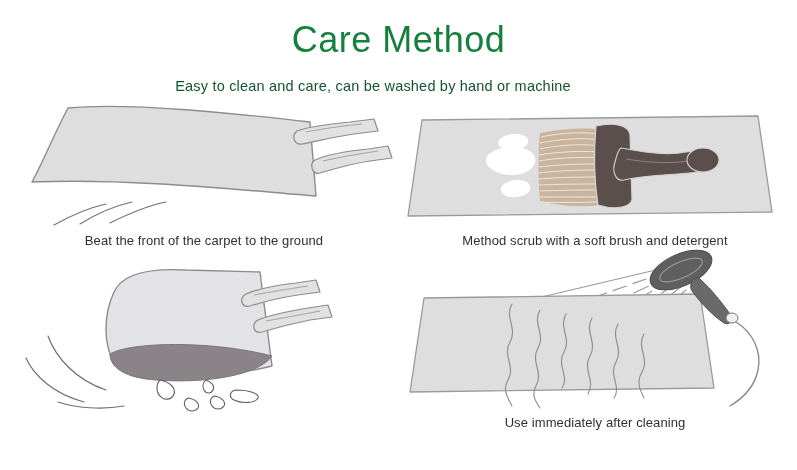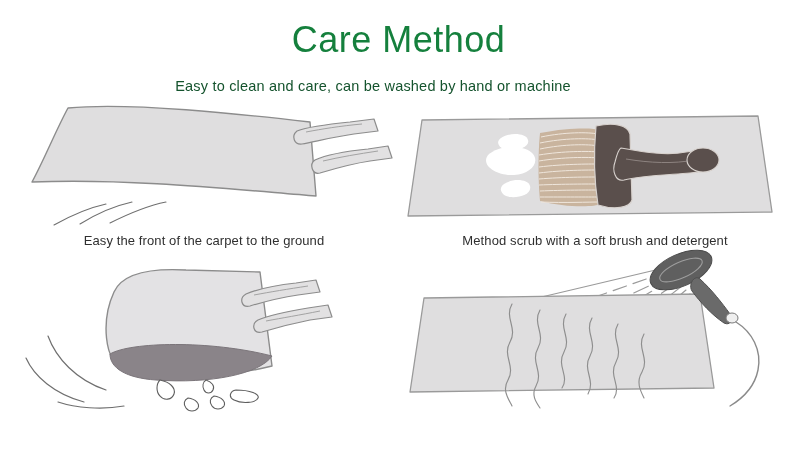--- a/index.html
+++ b/index.html
@@ -58,21 +58,21 @@
 
       <path d="M305 60 C 318 54 338 51 358 49 L 378 46 L 382 58 L 360 61 C 340 64 320 70 310 73 C 302 75 299 64 305 60 Z" fill="#e2e1e2" stroke="#8c8c8c" stroke-width="1.2" stroke-linejoin="round"></path>
       <path d="M313 61 C 330 57 348 54 368 51" fill="none" stroke="#9b9b9b" stroke-width="0.9"></path>
 
       <g fill="none" stroke="#6f6f6f" stroke-width="1.1" stroke-linecap="round">
         <path d="M44 125 C 60 116 78 108 96 104"></path>
         <path d="M70 124 C 86 114 104 106 122 102"></path>
         <path d="M100 123 C 118 114 136 106 156 102"></path>
       </g>
     </svg>
-    <div class="caption">Easy the front of the carpet to the ground</div>
+    <div class="caption">Beat the front of the carpet to the ground</div>
   </div>
 
   <div class="cell" id="q2">
     <svg class="art" width="390" height="130" viewBox="0 0 390 130">
 
       <path d="M22 20 L 358 16 L 372 112 L 8 116 Z" fill="#dfdedf" stroke="#9a9a9a" stroke-width="1.3" stroke-linejoin="round"></path>
 
       <g fill="#ffffff">
         <path d="M101 38 C 110 32 126 33 128 40 C 130 47 118 51 108 50 C 99 49 95 42 101 38 Z"></path>
         <path d="M88 55 C 100 44 126 45 133 54 C 140 63 130 74 114 75 C 98 76 80 66 88 55 Z"></path>
@@ -166,15 +166,16 @@
       <g>
         <ellipse cx="281" cy="22" rx="33" ry="16" transform="rotate(-24 281 22)" fill="#5f5f5f" stroke="#4a4a4a" stroke-width="1"></ellipse>
         <ellipse cx="281" cy="22" rx="23" ry="8" transform="rotate(-24 281 22)" fill="none" stroke="#9d9d9d" stroke-width="1.1"></ellipse>
       </g>
 
       <path d="M300 31 C 312 42 322 55 330 66 C 334 72 330 78 324 75 C 312 67 300 54 292 43 C 288 37 294 26 300 31 Z" fill="#6a6a6a" stroke="#4f4f4f" stroke-width="1"></path>
       <ellipse cx="332" cy="70" rx="6" ry="5" fill="#efefef" stroke="#7a7a7a" stroke-width="1"></ellipse>
 
       <path d="M336 74 C 352 84 362 102 358 122 C 354 142 340 152 330 158" fill="none" stroke="#8a8a8a" stroke-width="1.4" stroke-linecap="round"></path>
     </svg>
+    <div class="caption">Use immediately after cleaning</div>
   </div>
 
 </div>
 
 </body></html>

